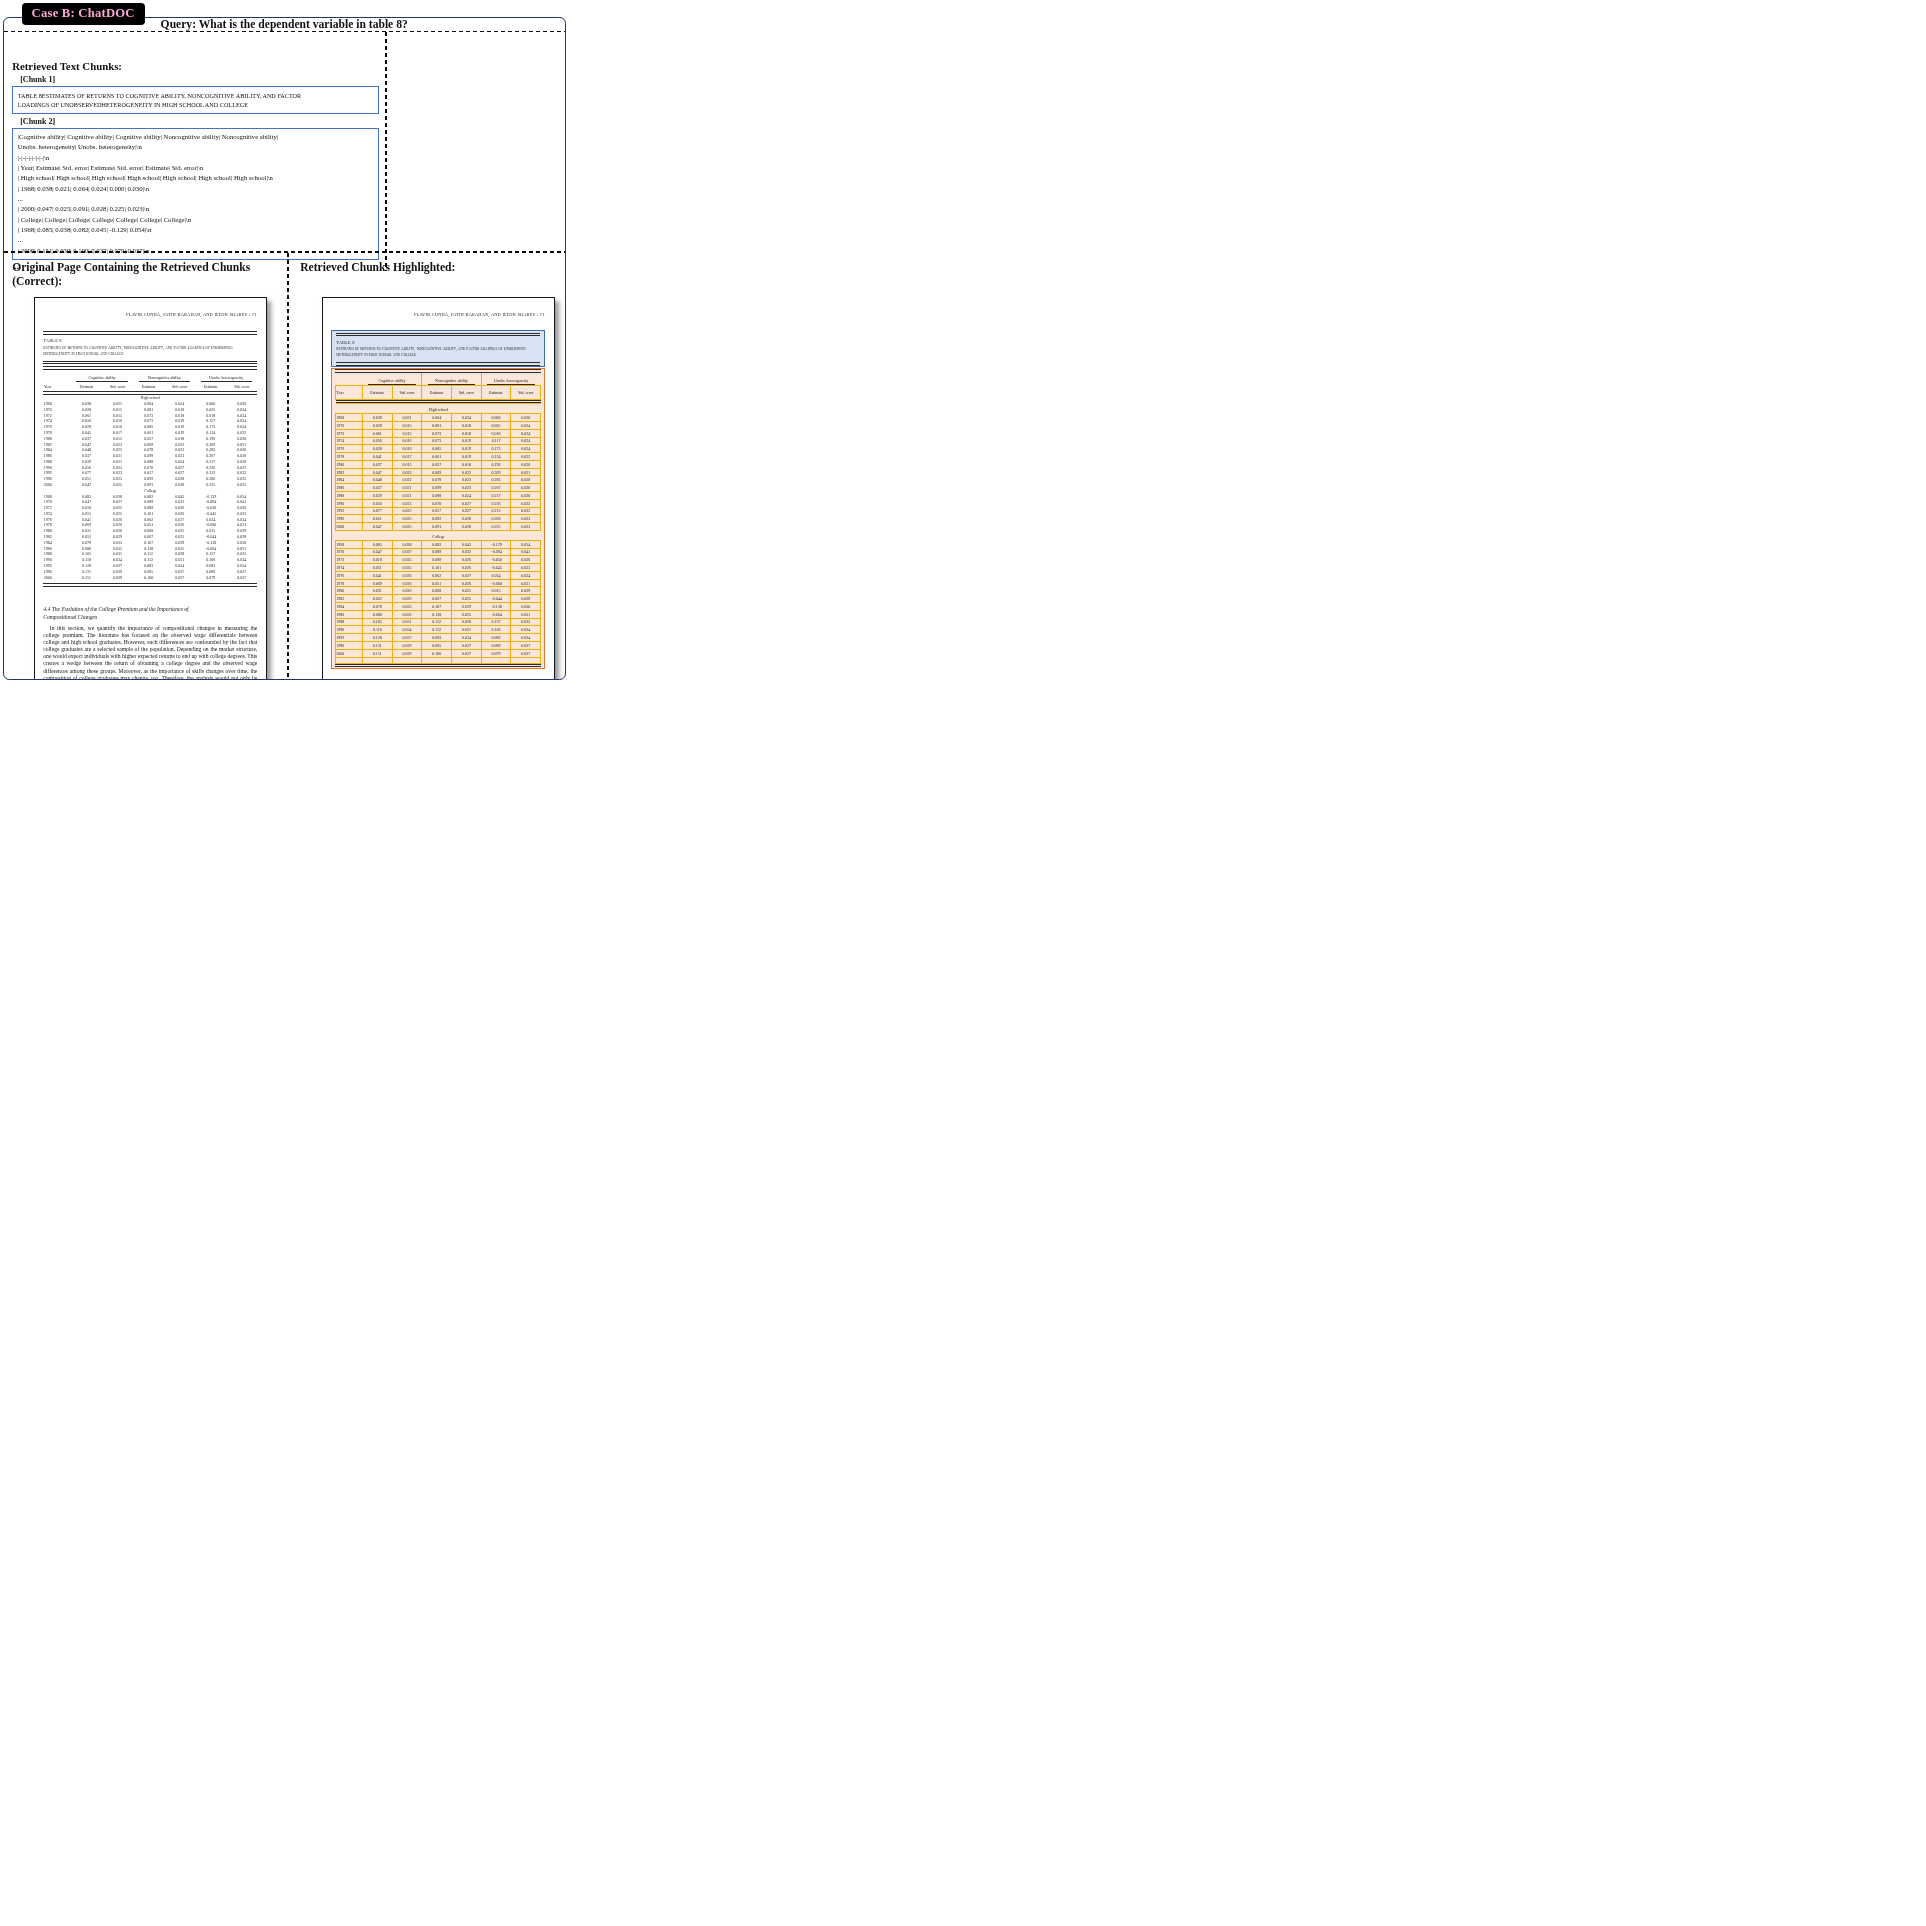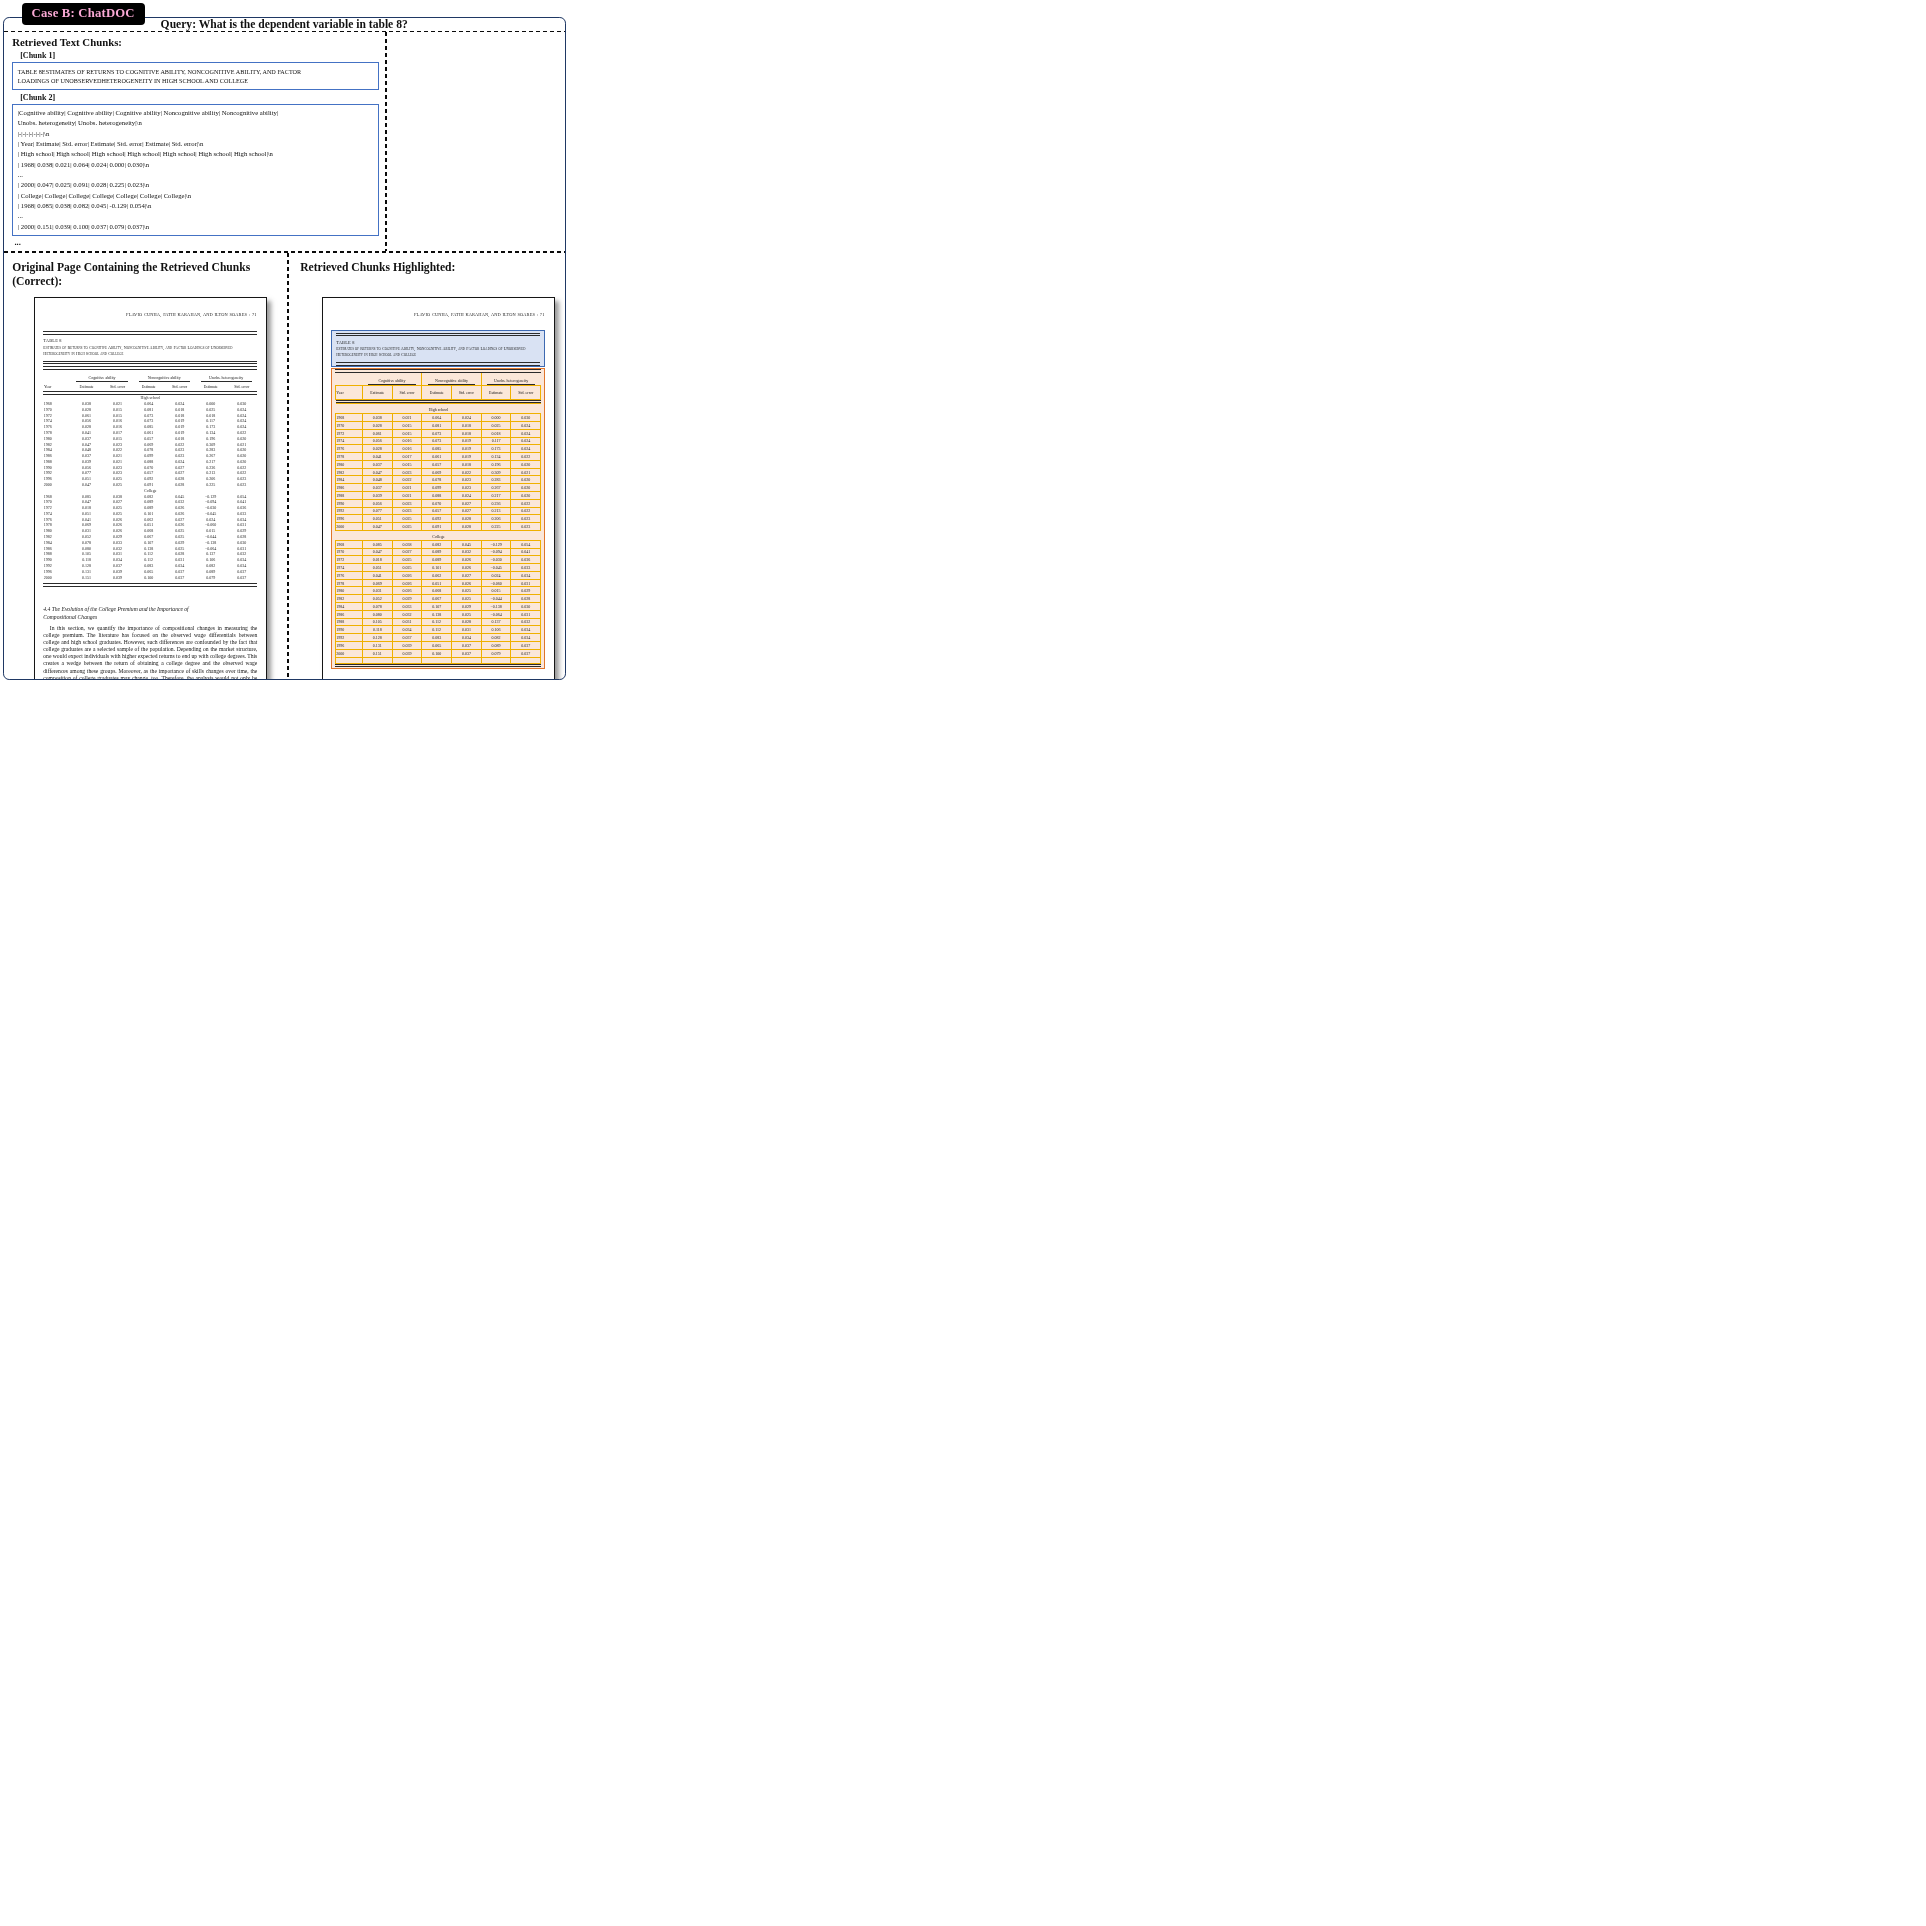--- a/index.html
+++ b/index.html
@@ -16,21 +16,21 @@
   .query-row{height:24px;display:flex;align-items:center;justify-content:center;
     font-size:11.6px;font-weight:bold;}
 
   .hdash{height:1.9px;background:repeating-linear-gradient(90deg,#0a0a0a 0 4.2px,transparent 4.2px 7px);flex:none;}
   .vdash{width:1.9px;background:repeating-linear-gradient(180deg,#0a0a0a 0 4.2px,transparent 4.2px 7px);}
 
   .top-cols{display:grid;grid-template-columns:381px 1.9px 1fr;height:219px;flex:none;}
   .bottom-cols{display:grid;grid-template-columns:283px 1.9px 1fr;flex:1;}
 
   
-  .chunks-col{padding:2.3px 6.2px 0 8.5px;}
+  .chunks-col{padding:2.3px 6.2px 0 8.5px;margin-top:24px;}
   .sec-title{font-size:10.8px;font-weight:bold;margin:1.5px 0 3.1px;}
   .chunk-label{font-size:8px;font-weight:bold;margin:2.7px 0 1.9px;padding-left:8px;}
   .chunk-box{border:0.8px solid #4472C4;border-top-width:1.2px;border-bottom-width:1.2px;
     background:#fff;white-space:pre-wrap;}
   .chunk-box.c1{font-size:6.2px;line-height:1.55;padding:3.5px 4.6px;}
   .chunk-box.c2{font-size:6.7px;line-height:1.54;padding:3.1px 4.6px;}
   .ellipsis-after{font-size:8.5px;font-weight:bold;margin:1.2px 0 0 2.3px;}
 
   
   .answer-col{padding:3.1px 20px 0 9.2px;}

